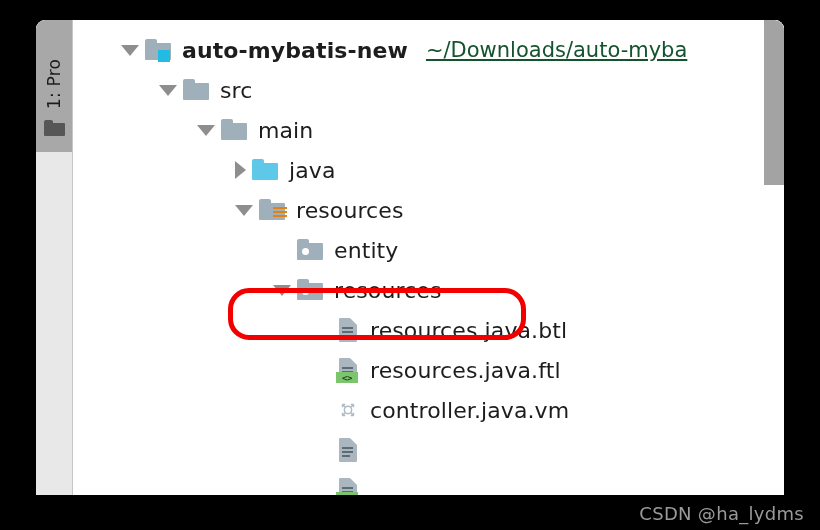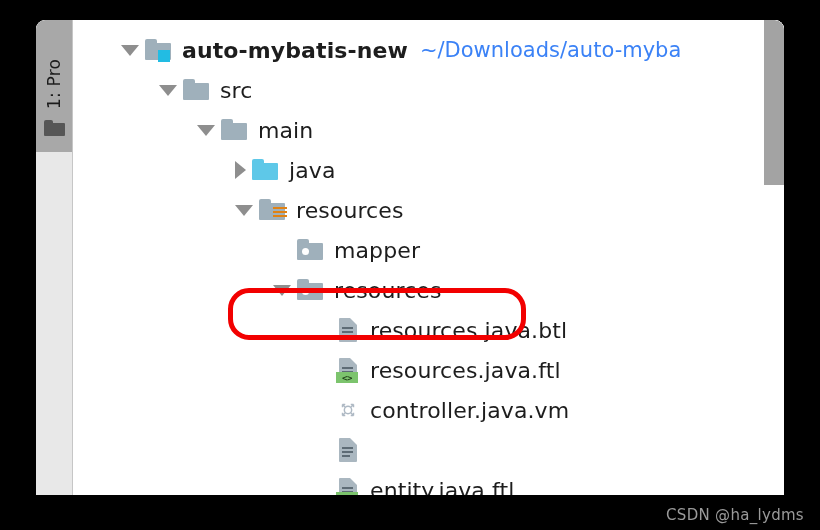--- a/index.html
+++ b/index.html
@@ -82,41 +82,41 @@
   .doc .l{position:absolute;left:3px;width:11px;height:2px;background:#5d6b75;}
   .doc .l1{top:9px;} .doc .l2{top:13px;} .doc .l3{top:17px;width:8px;}
   .greenbadge{position:absolute;left:1px;bottom:0px;width:22px;height:11px;background:#7cc46d;
     display:flex;align-items:center;justify-content:center;
     font-family:"DejaVu Sans Mono","Liberation Mono",monospace;font-size:9px;color:#1d3b16;
     font-weight:bold;letter-spacing:-.5px;}
   .vmicon{position:absolute;left:1px;top:2px;width:24px;height:22px;}
 
   .label{font-size:22px;color:#1d1d1d;letter-spacing:.1px;}
   .label.bold{font-weight:bold;}
-  .pathlabel{font-size:21px;color:#3b82f6;margin-left:12px;}
+  .pathlabel{font-size:21px;color:#14532d;margin-left:18px;text-decoration:underline;}
 
   
   .vscroll{
     position:absolute;right:0;top:0;width:20px;height:475px;background:#ffffff;
   }
   .vthumb{
     position:absolute;right:0;top:0;width:20px;height:165px;background:#a3a3a3;
     border-top-right-radius:9px;
   }
 
   
   .ellipse{
     position:absolute;left:192px;top:268px;width:288px;height:42px;
     border:5px solid #f20000;border-radius:21px;pointer-events:none;
   }
 
   
   .watermark{
     position:absolute;right:16px;bottom:6px;
-    font-size:15px;color:#9a9a9a;letter-spacing:.3px;margin-top:24px;
+    font-size:18px;color:#9a9a9a;letter-spacing:.3px;margin-top:24px;
   }
 </style>
 </head>
 <body>
 
 <div class="stage">
 
   <div class="panel">
 
     <div class="toolstrip">
@@ -178,21 +178,21 @@
           </div>
           <span class="label">resources</span>
         </div>
         <div class="row" style="top: 210px; padding-left: 200px;">
           <div class="arrow none"></div>
           <div class="ficon">
             <span class="ftab"></span>
             <span class="fbody"></span>
             <span class="dot"></span>
           </div>
-          <span class="label">mapper</span>
+          <span class="label">entity</span>
         </div>
         <div class="row" style="top: 250px; padding-left: 200px;">
           <div class="arrow down"></div>
           <div class="ficon">
             <span class="ftab"></span>
             <span class="fbody"></span>
             <span class="dot"></span>
           </div>
           <span class="label">resources</span>
         </div>
@@ -242,21 +242,20 @@
         </div>
         <div class="row" style="top: 450px; padding-left: 238px;">
           <div class="arrow none"></div>
           <div class="fileicon">
             <div class="doc">
               <span class="l l1"></span>
               <span class="l l2"></span>
             </div>
             <div class="greenbadge">&lt;&gt;</div>
           </div>
-          <span class="label">entity.java.ftl</span>
         </div>
       </div>
 
     <div class="vscroll">
       <div class="vthumb"></div>
     </div>
 
     <div class="ellipse"></div>
   </div>
 

